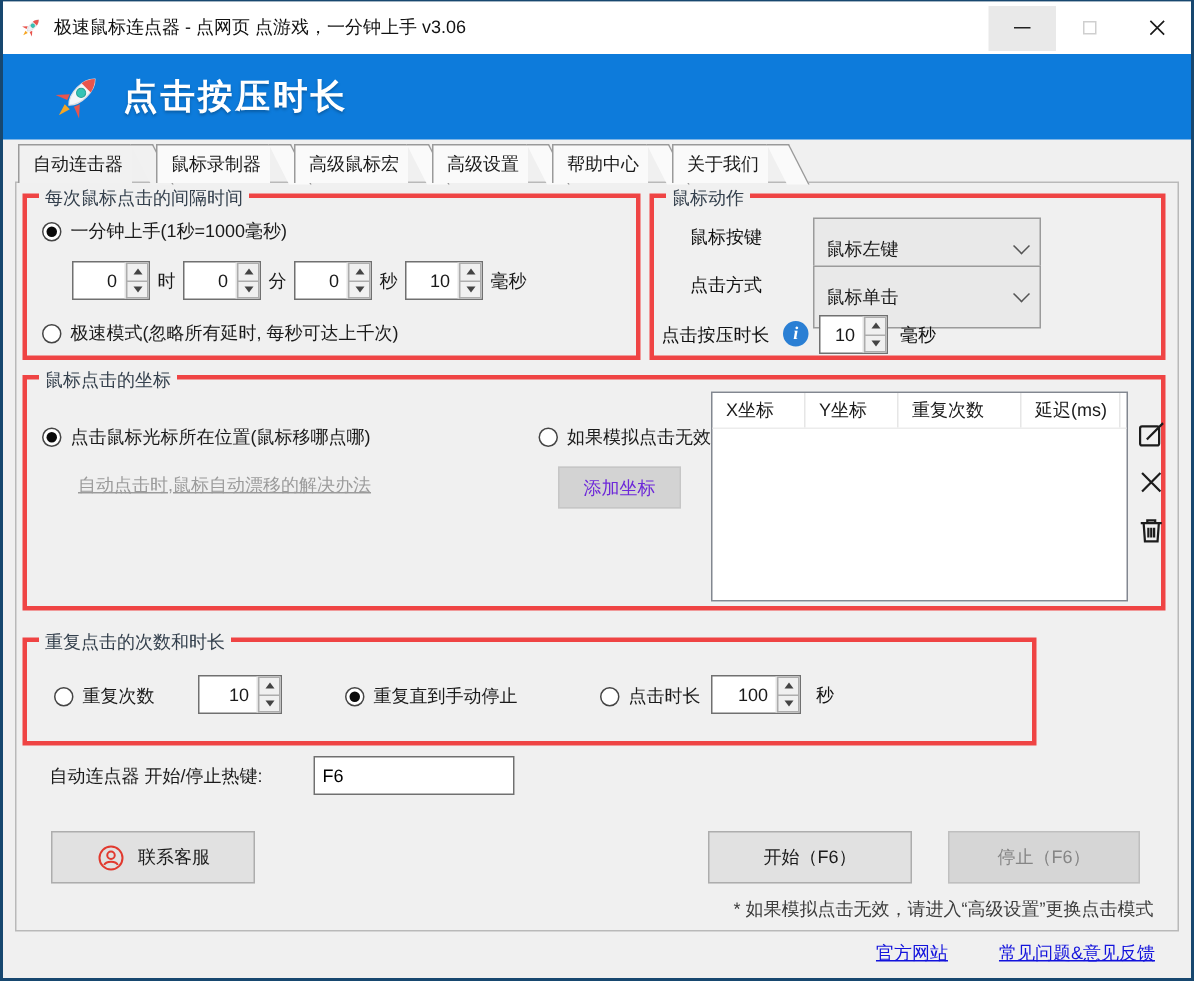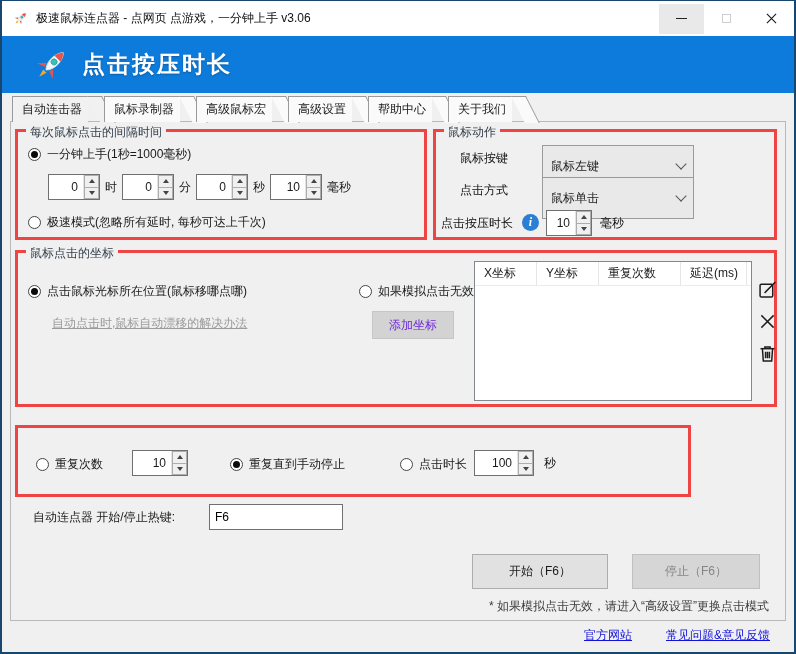--- a/index.html
+++ b/index.html
@@ -282,20 +282,21 @@
         <svg class="sicon" viewBox="0 0 24 24" fill="none" stroke="#1c1c1c" stroke-width="1.7">
           <path d="M4 6.5 h16"></path>
           <path d="M9 6.5 V4.5 h6 v2"></path>
           <path d="M6.2 6.5 l1 14 h9.6 l1-14"></path>
           <path d="M9.8 10 v7.5 M12 10 v7.5 M14.2 10 v7.5"></path>
         </svg>
       </div>
     </div>
 
     <div class="groupbox" style="left:4px; top:303px; width:676px; height:72px;">
+      <span class="gb-title">重复点击的次数和时长</span>
       <div class="radio-row" style="left:18px; top:28px;">
         <span class="radio"></span>
         <span>重复次数</span>
       </div>
       <span class="spin" style="position:absolute; left:114px; top:22px; width:56px;">
         <span class="val">10</span>
         <span class="btns">
             <span class="sb">
               <i class="arr-up"></i>
             </span>
@@ -322,20 +323,28 @@
               <i class="arr-dn"></i>
             </span>
           </span>
       </span>
       <span class="fieldlabel" style="left:526px; top:22px;">秒</span>
     </div>
 
     <span class="hotkey-label" style="left:22px; top:382px;">自动连点器 开始/停止热键:</span>
     <input class="hotkey-input" style="left: 198px; top: 382px;" value="F6">
 
+    <div class="btn" style="position:absolute; left:23px; top:432px; width:136px; height:35px; gap:8px;">
+      <svg width="20" height="20" viewBox="0 0 24 24" fill="none" stroke="#e1392e" stroke-width="1.6">
+        <circle cx="12" cy="12" r="9.2"></circle>
+        <circle cx="12" cy="9.8" r="3"></circle>
+        <path d="M6.6 17.6 c1.2-3.6 9.6-3.6 10.8 0"></path>
+      </svg>
+      <span>联系客服</span>
+    </div>
     <div class="btn" style="position:absolute; left:461px; top:432px; width:136px; height:35px;">开始（F6）</div>
     <div class="btn disabled" style="position:absolute; left:621px; top:432px; width:128px; height:35px;">停止（F6）</div>
 
     <div class="footer-note" style="right:16px; top:476px;">* 如果模拟点击无效，请进入“高级设置”更换点击模式</div>
   </div>
 
   <div class="footer-links">
     <span class="blue-link">官方网站</span>
     <span class="blue-link">常见问题&amp;意见反馈</span>
   </div>

